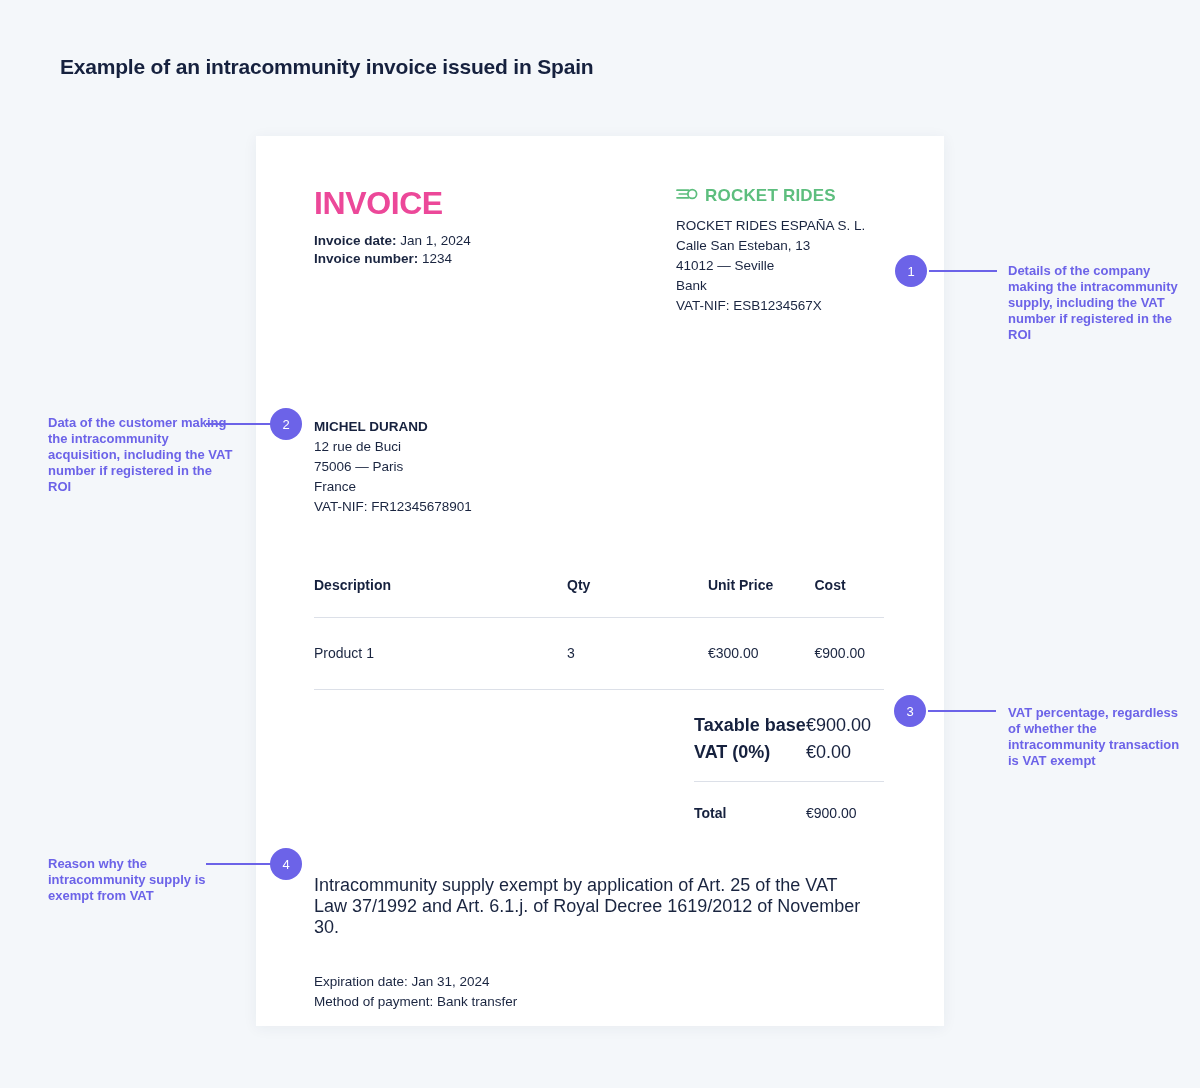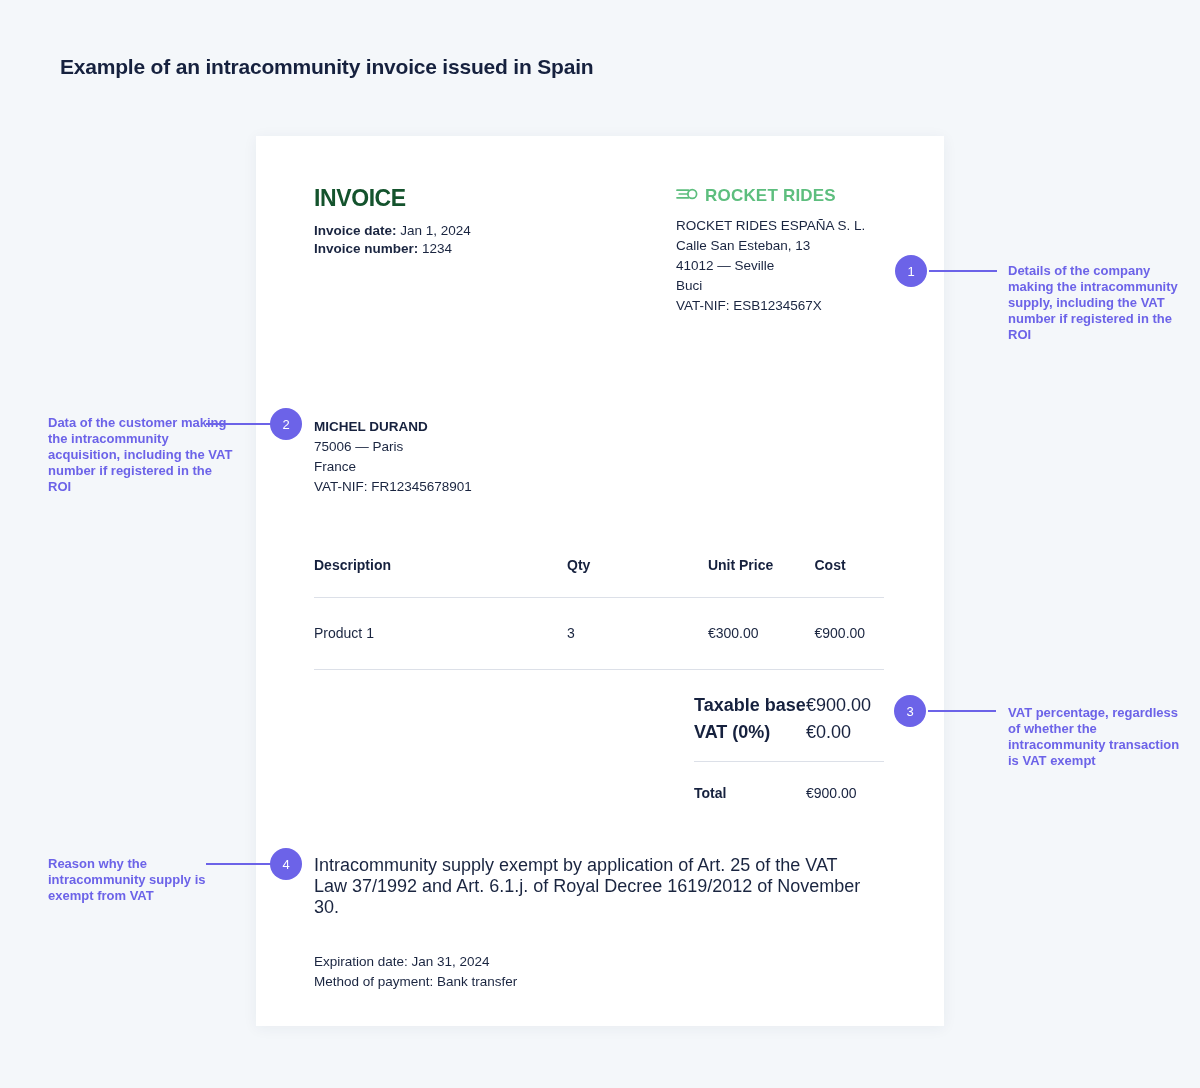--- a/index.html
+++ b/index.html
@@ -50,24 +50,24 @@
   }
 
   
   .inv-header {
     display: flex;
     justify-content: space-between;
     align-items: flex-start;
   }
 
   .inv-title {
-    font-size: 23px;
+    font-size: 32px;
     font-weight: bold;
     letter-spacing: -0.4px;
-    color: #14532d;
+    color: #ec4899;
     line-height: 1.1;
     margin-bottom: 11px;
   }
 
   .inv-meta-line {
     font-size: 13.5px;
     line-height: 18px;
     color: #1A2540;
   }
   .inv-meta-line b { font-weight: bold; }
@@ -266,27 +266,28 @@
                 <line x1="1" y1="10.8" x2="12.5" y2="10.8"></line>
               </g>
               <circle cx="16.2" cy="7" r="4.4" fill="none" stroke="#5DBE7E" stroke-width="1.7"></circle>
             </svg>
           </span>
           <span class="brand-name">ROCKET RIDES</span>
         </div>
         <div class="company-line">ROCKET RIDES ESPAÑA S. L.</div>
         <div class="company-line">Calle San Esteban, 13</div>
         <div class="company-line">41012 — Seville</div>
-        <div class="company-line">Buci</div>
+        <div class="company-line">Bank</div>
         <div class="company-line">VAT-NIF: ESB1234567X</div>
       </div>
     </div>
 
     <div class="customer-block">
       <div class="customer-name">MICHEL DURAND</div>
+      <div class="customer-line">12 rue de Buci</div>
       <div class="customer-line">75006 — Paris</div>
       <div class="customer-line">France</div>
       <div class="customer-line">VAT-NIF: FR12345678901</div>
     </div>
 
     <div class="items">
 
       <div class="items-row items-head">
         <div class="col-desc">Description</div>
         <div class="col-qty">Qty</div>

